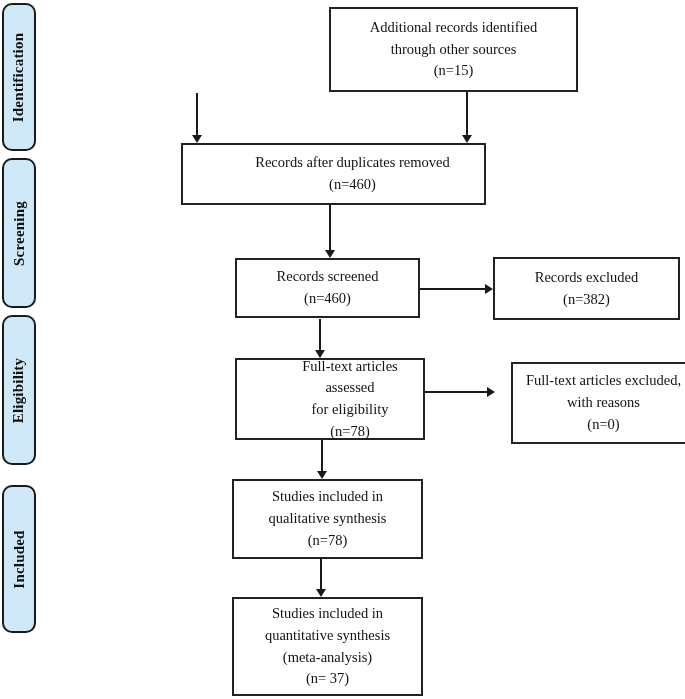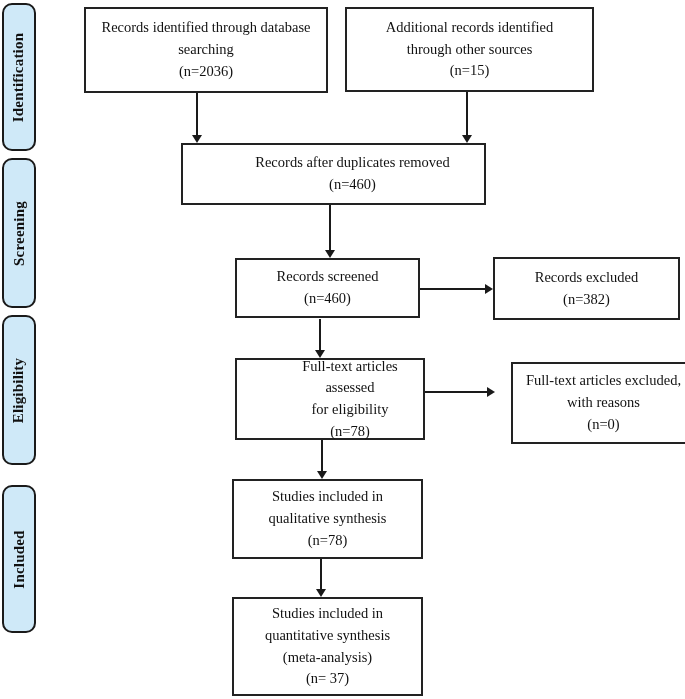--- a/index.html
+++ b/index.html
@@ -72,27 +72,22 @@
   <div class="stage" style="left:2px; top:158px; width:34px; height:150px;">
     <span class="label">Screening</span>
   </div>
   <div class="stage" style="left:2px; top:315px; width:34px; height:150px;">
     <span class="label">Eligibility</span>
   </div>
   <div class="stage" style="left:2px; top:485px; width:34px; height:148px;">
     <span class="label">Included</span>
   </div>
 
-  <div class="fbox" style="left:84px; top:7px; width:244px; height:86px;">
-    <span class="txt">Records identified through database
-searching
-(n=2036)</span>
-  </div>
 
-  <div class="fbox" style="left:345px; top:7px; width:249px; height:85px;justify-content:flex-end;">
+  <div class="fbox" style="left:329px; top:7px; width:249px; height:85px;justify-content:flex-end;">
     <span class="txt">Additional records identified
 through other sources
 (n=15)</span>
   </div>
 
   <div class="fbox" style="left:181px; top:143px; width:305px; height:62px;padding-left:38px;">
     <span class="txt">Records after duplicates removed
 (n=460)</span>
   </div>
 

